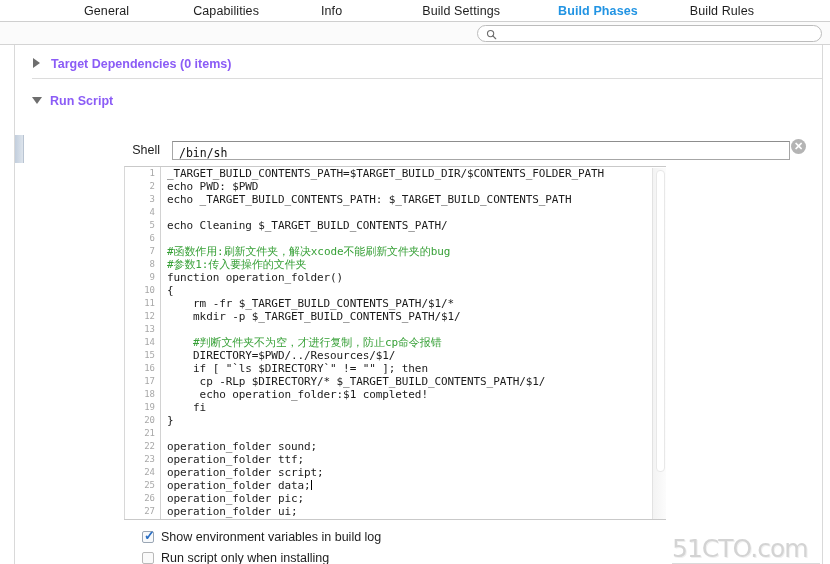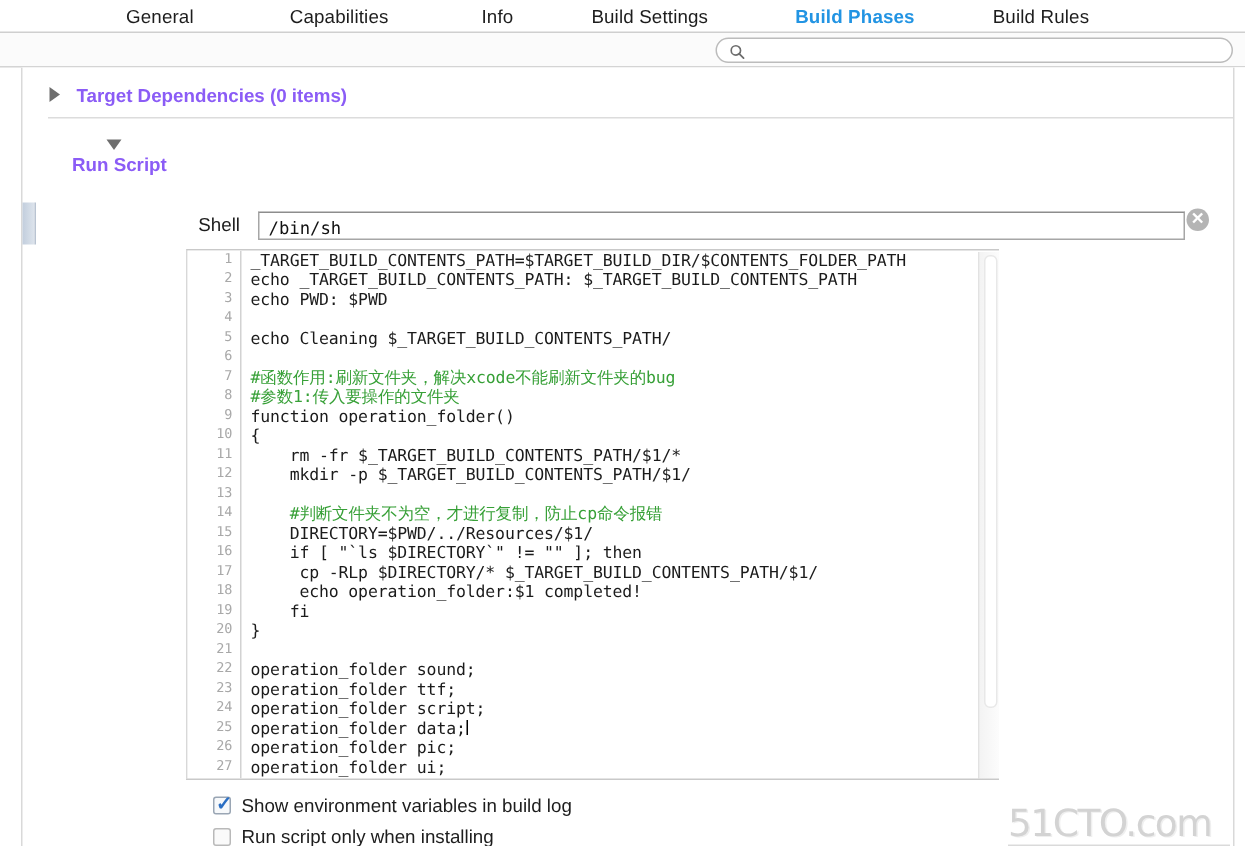--- a/index.html
+++ b/index.html
@@ -312,21 +312,21 @@
 </style>
 </head>
 <body>
 
 <div id="root">
 
   <div class="tabbar">
     <div class="tab" style="margin-left:80px">General</div>
     <div class="tab" style="margin-left:56px">Capabilities</div>
     <div class="tab" style="margin-left:54px">Info</div>
-    <div class="tab" style="margin-left:44px">Build Settings</div>
+    <div class="tab" style="margin-left:72px">Build Settings</div>
     <div class="tab selected" style="margin-left:50px">Build Phases</div>
     <div class="tab" style="margin-left:44px">Build Rules</div>
   </div>
   <div class="tabbar-sep"></div>
 
   <div class="searchrow"></div>
   <div class="searchfield" title="">
     <svg class="search-icon" viewBox="0 0 12 12">
       <circle cx="5" cy="5" r="3.4" fill="none" stroke="#6d6d6d" stroke-width="1.2"></circle>
       <line x1="7.5" y1="7.5" x2="10.6" y2="10.6" stroke="#6d6d6d" stroke-width="1.3" stroke-linecap="round"></line>
@@ -339,21 +339,21 @@
     <div class="left-marker"></div>
 
     <div class="section-hdr" style="left:17px; top:9px;">
       <span class="disclosure">
           <span class="tri closed"></span>
         </span>
       <span class="section-title">Target Dependencies (0 items)</span>
     </div>
     <div class="section-sep" style="top:33px;"></div>
 
-    <div class="section-hdr" style="left:33px; top:46px;flex-direction:column;">
+    <div class="section-hdr" style="left:16px; top:46px;">
       <span class="disclosure">
           <span class="tri open"></span>
         </span>
       <span class="section-title">Run Script</span>
     </div>
 
     <div class="delete-btn">
       <span class="x">✕</span>
     </div>
   </div>
@@ -388,22 +388,22 @@
         <div class="gutter-num">21</div>
         <div class="gutter-num">22</div>
         <div class="gutter-num">23</div>
         <div class="gutter-num">24</div>
         <div class="gutter-num">25</div>
         <div class="gutter-num">26</div>
         <div class="gutter-num">27</div>
       </div>
     <div class="code" id="codearea">
         <div class="code-line plain">_TARGET_BUILD_CONTENTS_PATH=$TARGET_BUILD_DIR/$CONTENTS_FOLDER_PATH</div>
+        <div class="code-line plain">echo PWD: $PWD</div>
         <div class="code-line plain">echo _TARGET_BUILD_CONTENTS_PATH: $_TARGET_BUILD_CONTENTS_PATH</div>
-        <div class="code-line plain">echo PWD: $PWD</div>
         <div class="code-line plain"></div>
         <div class="code-line plain">echo Cleaning $_TARGET_BUILD_CONTENTS_PATH/</div>
         <div class="code-line plain"></div>
         <div class="code-line comment">#函数作用:刷新文件夹，解决xcode不能刷新文件夹的bug</div>
         <div class="code-line comment">#参数1:传入要操作的文件夹</div>
         <div class="code-line plain">function operation_folder()</div>
         <div class="code-line plain">{</div>
         <div class="code-line plain">    rm -fr $_TARGET_BUILD_CONTENTS_PATH/$1/*</div>
         <div class="code-line plain">    mkdir -p $_TARGET_BUILD_CONTENTS_PATH/$1/</div>
         <div class="code-line plain"></div>

